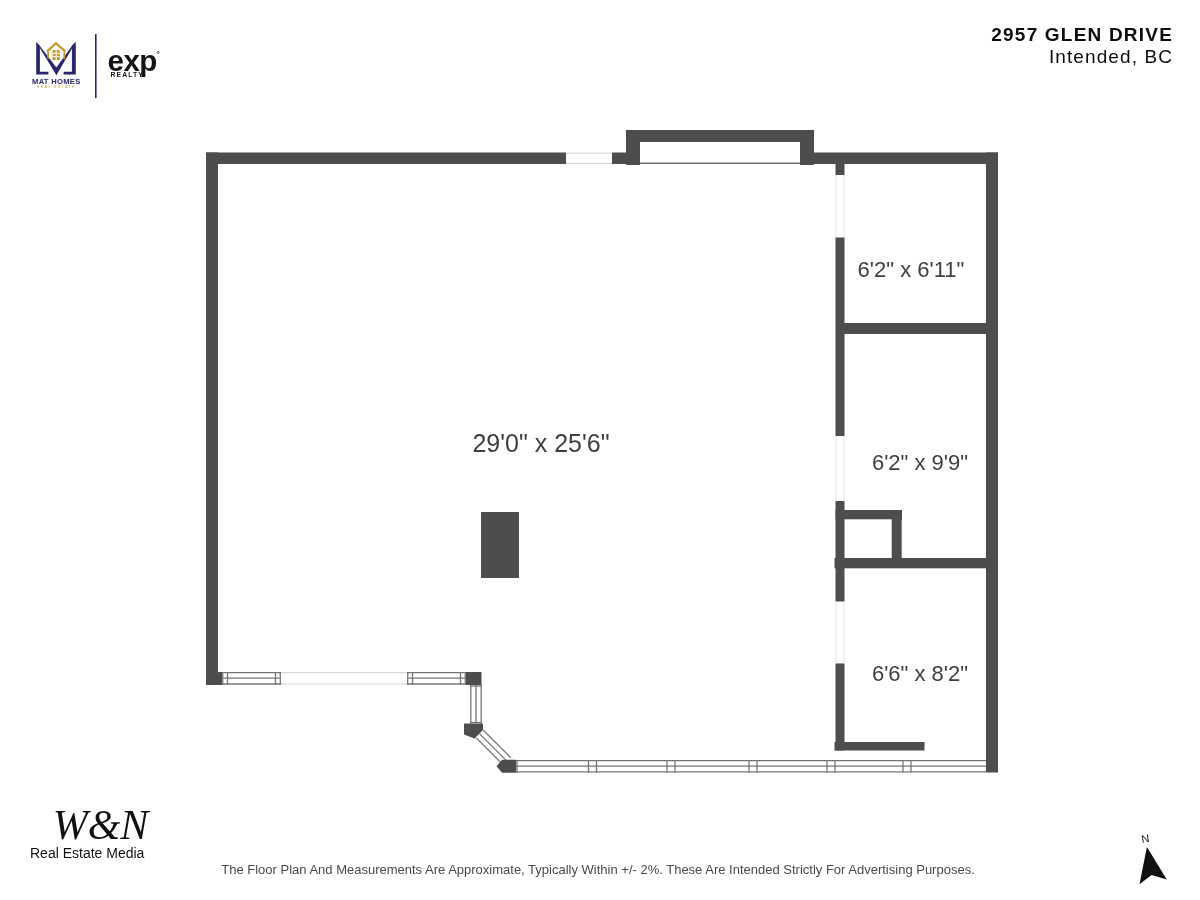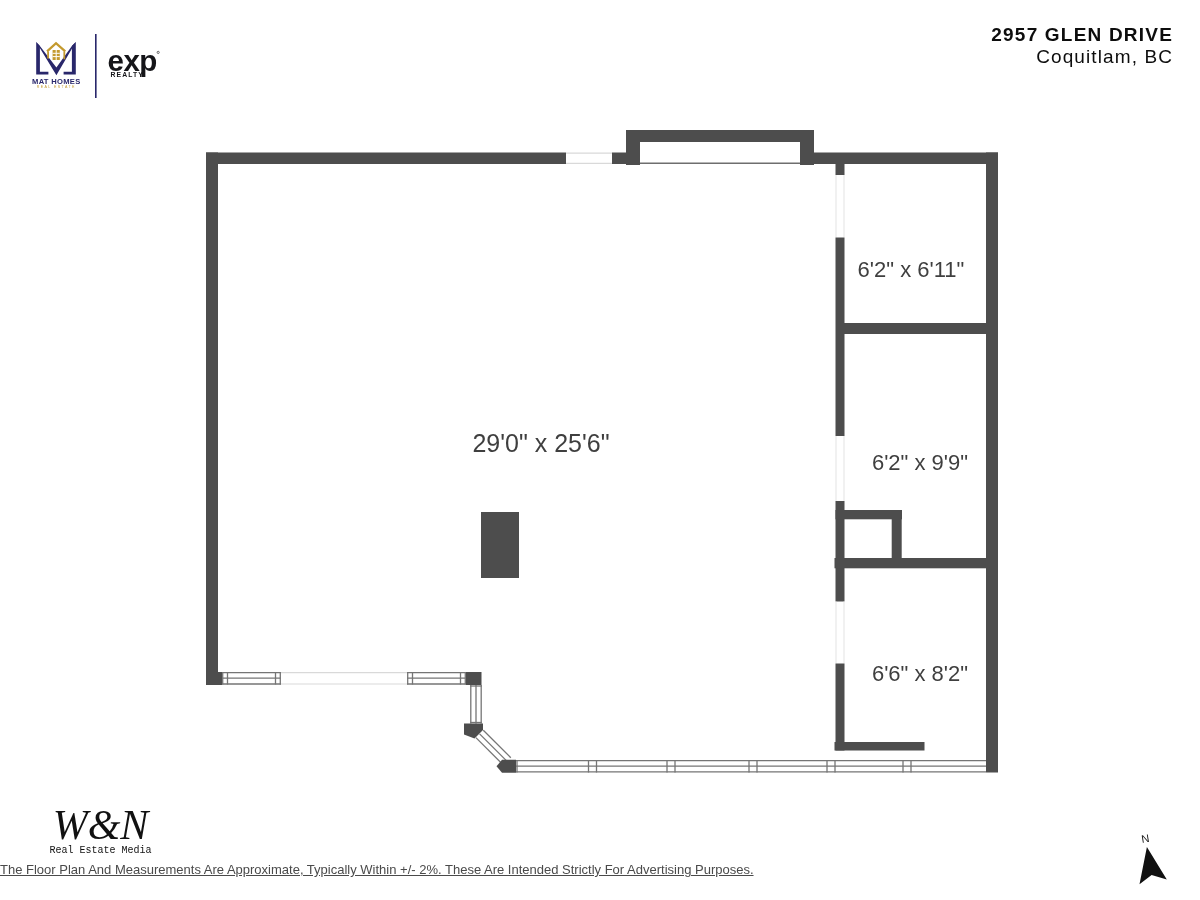--- a/index.html
+++ b/index.html
@@ -165,29 +165,29 @@
 
   <g fill="#151519">
     <text x="107.5" y="70.8" font-size="29.5" font-weight="bold" letter-spacing="-0.5" font-family="Liberation Sans, sans-serif">exp</text>
     <text x="110.5" y="77.4" font-size="6.8" font-weight="bold" letter-spacing="1.1" font-family="Liberation Sans, sans-serif">REALTY</text>
     <circle cx="158.2" cy="52.4" r="1.1" fill="none" stroke="#151519" stroke-width="0.6"></circle>
   </g>
 </svg>
 
 <div class="abs" style="right:27px;top:24px;font-size:19px;font-weight:bold;color:#0d0d0d;letter-spacing:1.2px;text-align:right;">2957 GLEN DRIVE</div>
 
-<div class="abs" style="right:27px;top:46px;font-size:19px;color:#0d0d0d;letter-spacing:1.1px;text-align:right;">Coquitlam, BC</div>
+<div class="abs" style="right:27px;top:46px;font-size:19px;color:#0d0d0d;letter-spacing:1.1px;text-align:right;">Intended, BC</div>
 
 <div class="lbl" style="left:541px;top:443px;font-size:25px;">29'0" x 25'6"</div>
 
 <div class="lbl" style="left:911px;top:270px;font-size:22px;">6'2" x 6'11"</div>
 
 <div class="lbl" style="left:920px;top:463px;font-size:22px;">6'2" x 9'9"</div>
 
 <div class="lbl" style="left:920px;top:674px;font-size:22px;">6'6" x 8'2"</div>
 
 <div class="abs" style="left:50px;top:804px;width:101px;text-align:center;font-family:'Liberation Serif',serif;font-style:italic;font-weight:normal;font-size:42px;color:#111;line-height:1;">W&amp;N</div>
 
-<div class="abs" style="left:30px;top:845px;width:141px;text-align:center;font-family:Liberation Mono, monospace;font-size:10px;color:#111;white-space:nowrap;">Real Estate Media</div>
+<div class="abs" style="left:30px;top:845px;width:141px;font-family:Liberation Sans, sans-serif;font-size:14px;color:#111;white-space:nowrap;">Real Estate Media</div>
 
-<div class="abs" style="left:0;top:862px;width:1196px;text-align:left;font-size:13px;color:#4a4a4a;text-decoration:underline;">The Floor Plan And Measurements Are Approximate, Typically Within +/- 2%. These Are Intended Strictly For Advertising Purposes.</div>
+<div class="abs" style="left:0;top:862px;width:1196px;text-align:center;font-size:13px;color:#4a4a4a;">The Floor Plan And Measurements Are Approximate, Typically Within +/- 2%. These Are Intended Strictly For Advertising Purposes.</div>
 
 </div>
 
 </body></html>

